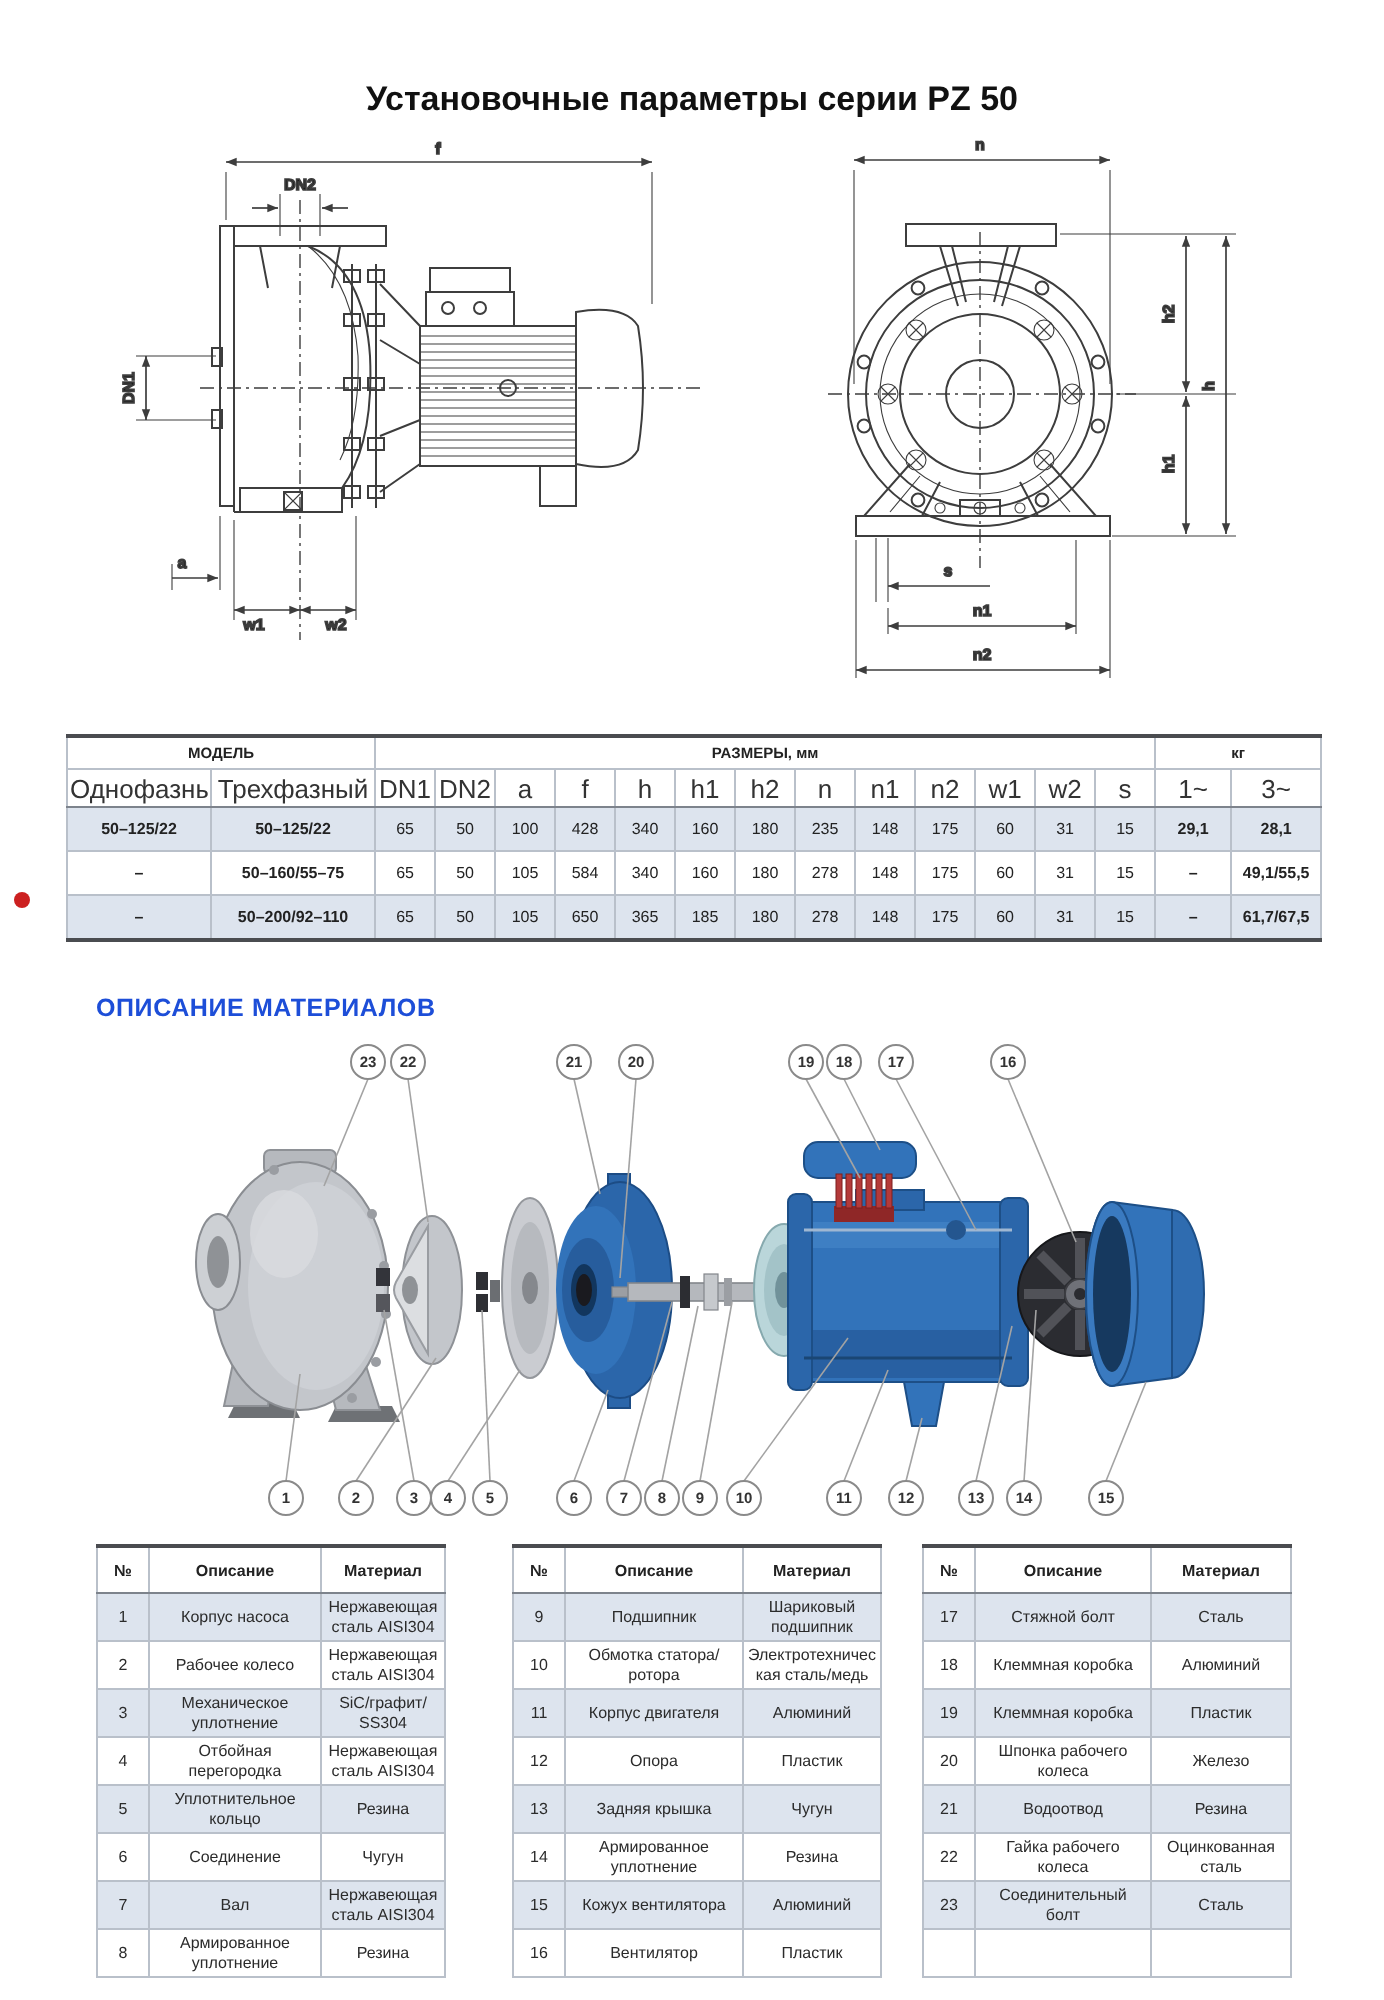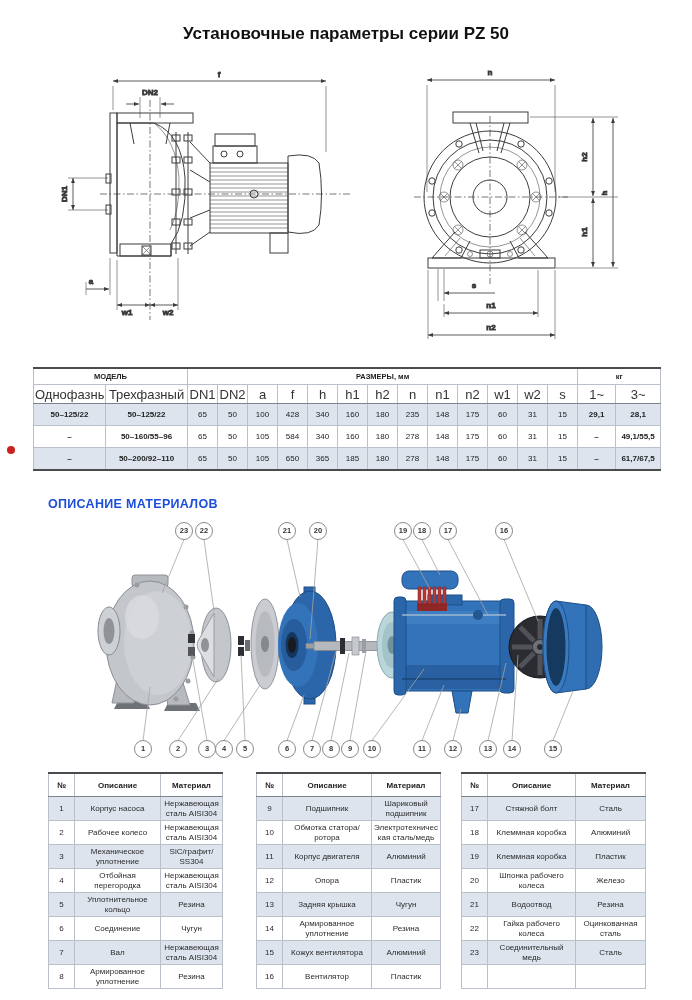--- a/index.html
+++ b/index.html
@@ -1,19 +1,19 @@
 <!DOCTYPE html>
 <html><head>
 <meta charset="utf-8">
 <style>
   html,body{margin:0;padding:0;background:#fff;}
   body{width:692px;height:1000px;overflow:hidden;font-family:"Liberation Sans",sans-serif;position:relative;color:#1a1a1a;}
   .abs{position:absolute;}
 
-  .page-title{top:24px;left:0;width:692px;text-align:center;font-size:17px;font-weight:bold;color:#111;}
+  .page-title{top:40px;left:0;width:692px;text-align:center;font-size:17px;font-weight:bold;color:#111;}
 
   
   .dims-wrap{left:33px;top:367px;width:627px;}
   table{border-collapse:collapse;table-layout:fixed;width:100%;}
   .dims-table{border:1px solid #8a8f96;border-top:2px solid #4a4c50;border-bottom:2px solid #4a4c50;}
   .dims-table th,.dims-table td{border:1px solid #b9c0ca;text-align:center;vertical-align:middle;overflow:hidden;}
   .dims-table th.gh{font-size:7.5px;font-weight:bold;height:13px;color:#222;}
   .dims-table tr.cols th{font-size:13px;font-weight:normal;height:16px;color:#333;border-bottom:1.5px solid #7d838c;}
   .dims-table td{font-size:8px;height:19px;color:#222;}
   .dims-table tbody tr:nth-child(odd){background:#dde4ee;}
@@ -260,21 +260,21 @@
           <td>148</td>
           <td>175</td>
           <td>60</td>
           <td>31</td>
           <td>15</td>
           <td>29,1</td>
           <td>28,1</td>
         </tr>
         <tr>
           <td>–</td>
-          <td>50–160/55–96</td>
+          <td>50–160/55–75</td>
           <td>65</td>
           <td>50</td>
           <td>105</td>
           <td>584</td>
           <td>340</td>
           <td>160</td>
           <td>180</td>
           <td>278</td>
           <td>148</td>
           <td>175</td>
@@ -702,21 +702,21 @@
           <td>Водоотвод</td>
           <td>Резина</td>
         </tr>
         <tr>
           <td>22</td>
           <td>Гайка рабочего колеса</td>
           <td>Оцинкованная сталь</td>
         </tr>
         <tr>
           <td>23</td>
-          <td>Соединительный медь</td>
+          <td>Соединительный болт</td>
           <td>Сталь</td>
         </tr>
         <tr>
           <td></td>
           <td></td>
           <td></td>
         </tr>
       </tbody>
     </table>
 </div>

